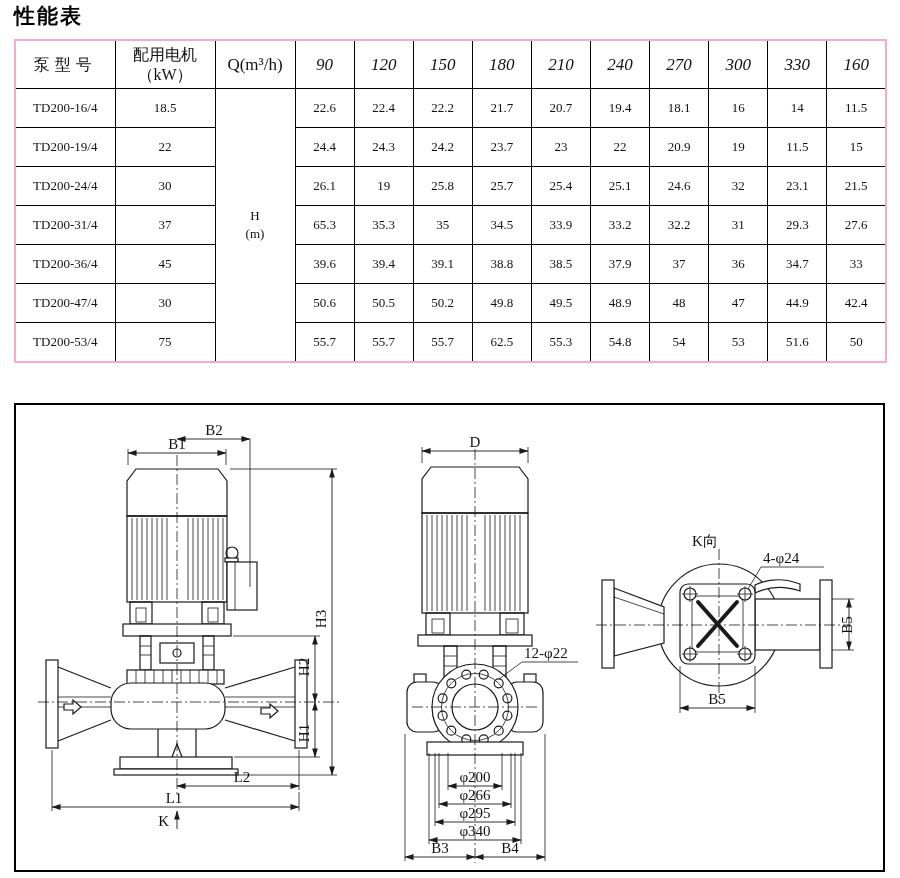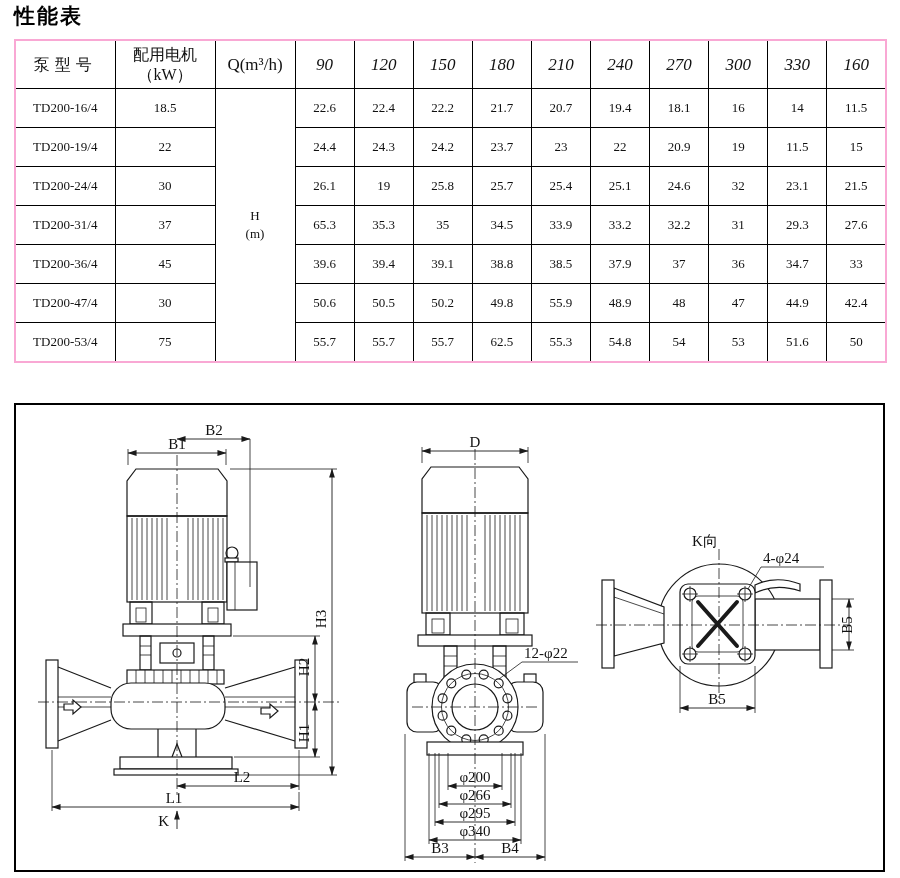--- a/index.html
+++ b/index.html
@@ -133,21 +133,21 @@
         <td>34.7</td>
         <td>33</td>
       </tr>
       <tr>
         <td class="td-model">TD200-47/4</td>
         <td>30</td>
         <td>50.6</td>
         <td>50.5</td>
         <td>50.2</td>
         <td>49.8</td>
-        <td>55.9</td>
+        <td>49.5</td>
         <td>48.9</td>
         <td>48</td>
         <td>47</td>
         <td>44.9</td>
         <td>42.4</td>
       </tr>
       <tr>
         <td class="td-model">TD200-53/4</td>
         <td>75</td>
         <td>55.7</td>

